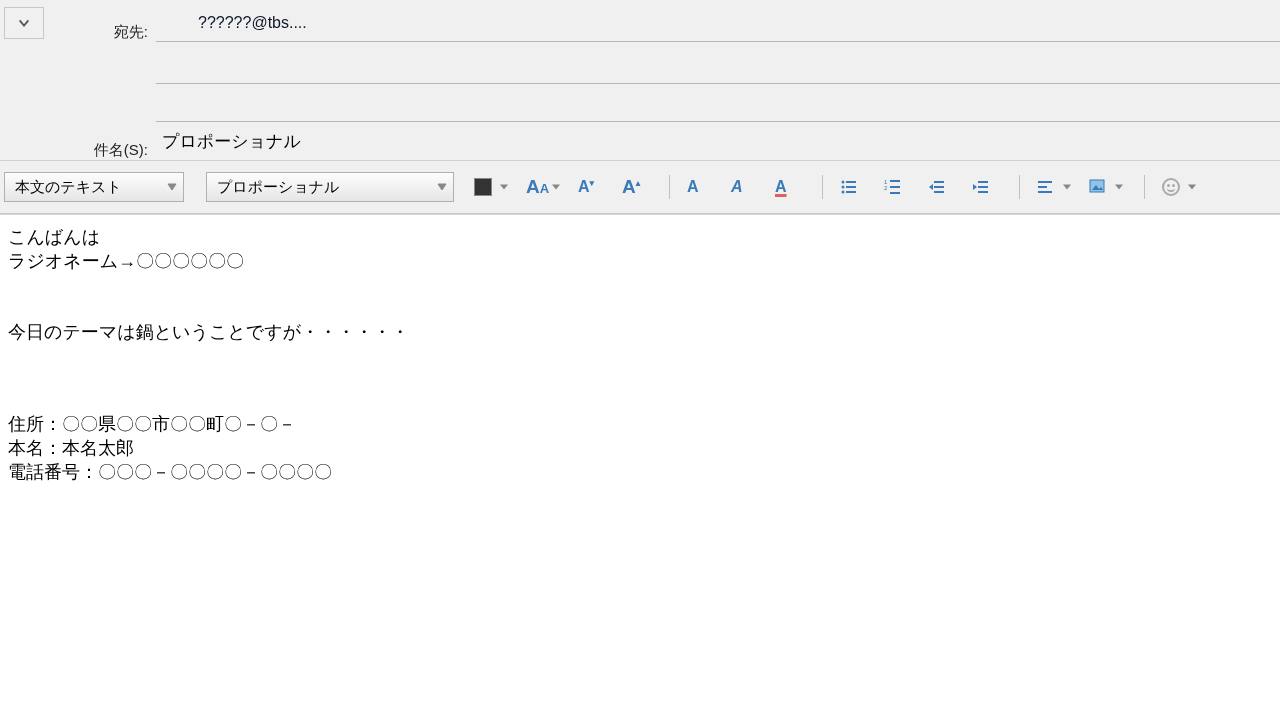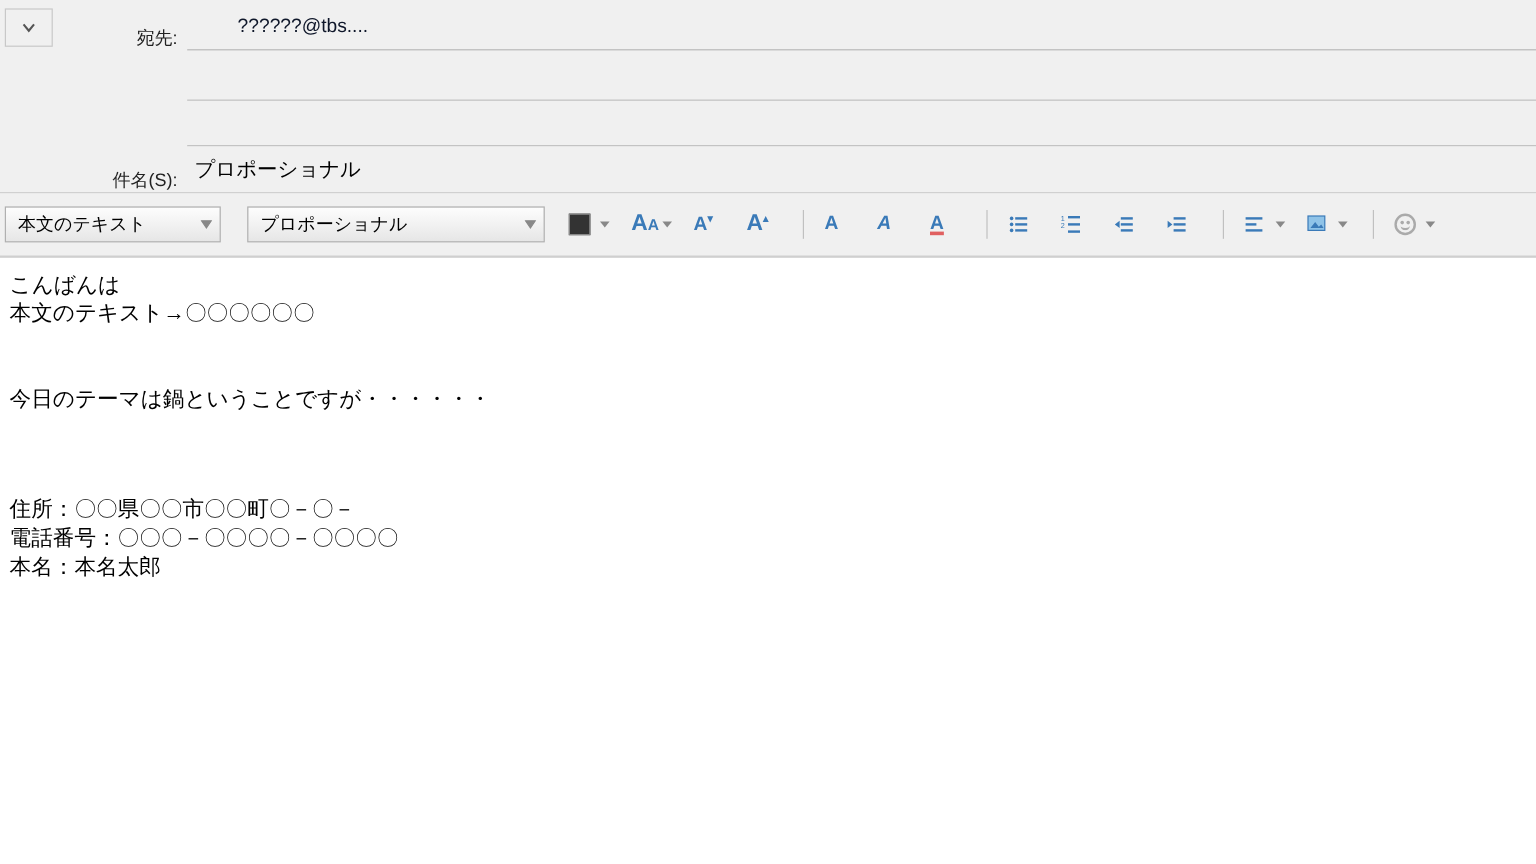--- a/index.html
+++ b/index.html
@@ -264,20 +264,20 @@
     <div class="tbtn withdrop">
       <div class="smiley">
           <div class="mouth"></div>
         </div>
     </div>
   </div>
 </div>
 
 <div class="body-area">
   <p>こんばんは</p>
-  <p>本文のテキスト→〇〇〇〇〇〇</p>
+  <p>ラジオネーム→〇〇〇〇〇〇</p>
   <div class="gap"></div>
   <p>今日のテーマは鍋ということですが・・・・・・</p>
   <div class="gap2"></div>
   <p>住所：〇〇県〇〇市〇〇町〇－〇－</p>
+  <p>本名：本名太郎</p>
   <p>電話番号：〇〇〇－〇〇〇〇－〇〇〇〇</p>
-  <p>本名：本名太郎</p>
 </div>
 
 </body></html>

